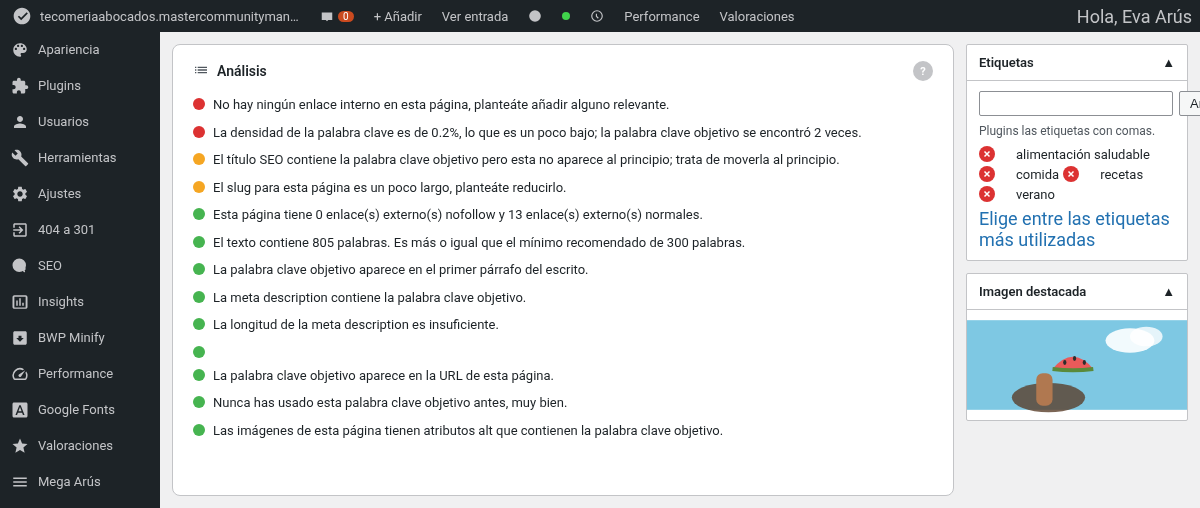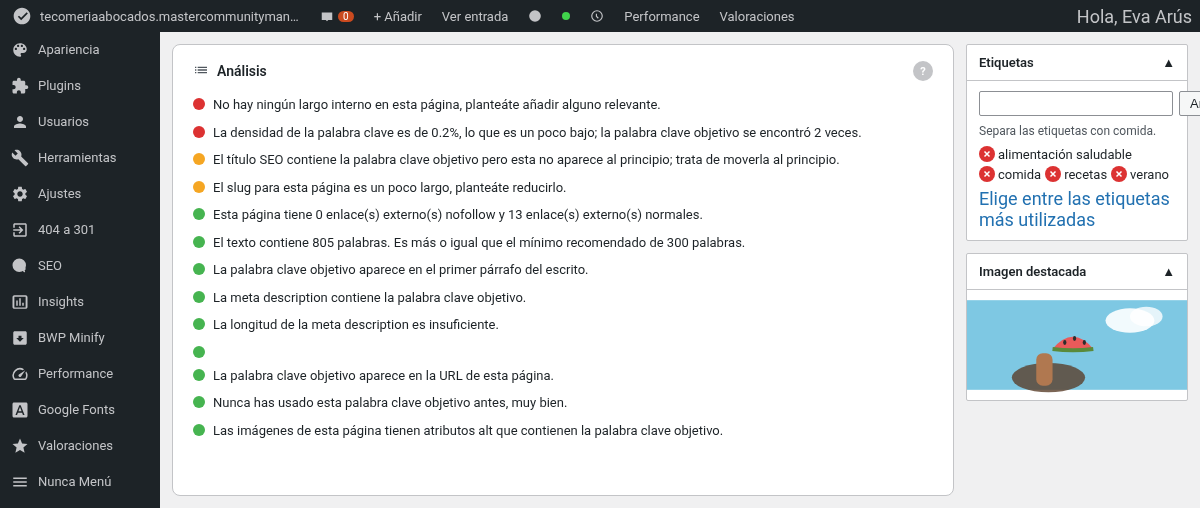--- a/index.html
+++ b/index.html
@@ -172,21 +172,21 @@
     }
     .tags-row {
       display: flex;
       flex-wrap: wrap;
       gap: 4px;
       margin-bottom: 6px;
     }
     .tag-chip {
       display: flex;
       align-items: center;
-      gap: 3px;
+      gap: 21px;
       font-size: 13px;
       color: #1d2327;
     }
     .tag-remove {
       width: 16px; height: 16px; background: #dc3232; border-radius: 50%; display: flex; align-items: center; justify-content: center; cursor: pointer; flex-shrink: 0;
     }
     .tag-remove svg { width: 8px; height: 8px; fill: #fff; }
     .tag-link {
       color: #2271b1;
       font-size: 18px;
@@ -340,42 +340,42 @@
           </svg>
       </div>
       <span>Valoraciones</span>
     </div>
     <div class="sidebar-item">
       <div class="sidebar-icon">
         <svg viewBox="0 0 24 24">
             <path d="M3 18h18v-2H3v2zm0-5h18v-2H3v2zm0-7v2h18V6H3z"></path>
           </svg>
       </div>
-      <span>Nunca Menú</span>
+      <span>Mega Arús</span>
     </div>
   </nav>
 
   <div class="content-area">
 
     <div class="main-panel">
       <div class="analysis-header">
         <div class="analysis-title">
           <span>
             <svg width="16" height="16" fill="#50575e" viewBox="0 0 24 24">
                 <path d="M3 13h2v-2H3v2zm0 4h2v-2H3v2zm0-8h2V7H3v2zm4 4h14v-2H7v2zm0 4h14v-2H7v2zM7 7v2h14V7H7z"></path>
               </svg>
           </span>
           <span>Análisis</span>
         </div>
         <div class="help-icon">?</div>
       </div>
       <ul class="analysis-list" id="analysis-list">
           <li class="analysis-item">
             <span class="dot dot-red"></span>
-            <span>No hay ningún largo interno en esta página, planteáte añadir alguno relevante.</span>
+            <span>No hay ningún enlace interno en esta página, planteáte añadir alguno relevante.</span>
           </li>
           <li class="analysis-item">
             <span class="dot dot-red"></span>
             <span>La densidad de la palabra clave es de 0.2%, lo que es un poco bajo; la palabra clave objetivo se encontró 2 veces.</span>
           </li>
           <li class="analysis-item">
             <span class="dot dot-orange"></span>
             <span>El título SEO contiene la palabra clave objetivo pero esta no aparece al principio; trata de moverla al principio.</span>
           </li>
           <li class="analysis-item">
@@ -425,21 +425,21 @@
       <div class="widget-box">
         <div class="widget-header">
           <span>Etiquetas</span>
           <span>▲</span>
         </div>
         <div class="widget-body">
           <div class="tag-input-row">
             <input class="tag-input" type="text" style="">
             <button class="tag-add-btn">Añadir</button>
           </div>
-          <div class="tag-hint">Separa las etiquetas con comida.</div>
+          <div class="tag-hint">Plugins las etiquetas con comas.</div>
           <div class="tags-row" id="tags-row">
               <span class="tag-chip">
                 <span class="tag-remove">
                   <svg viewBox="0 0 8 8">
                     <path d="M6.5 1.5l-5 5M1.5 1.5l5 5" stroke="#fff" stroke-width="1.5" fill="none"></path>
                   </svg>
                 </span>
                 <span>alimentación saludable</span>
               </span>
               <span class="tag-chip">

